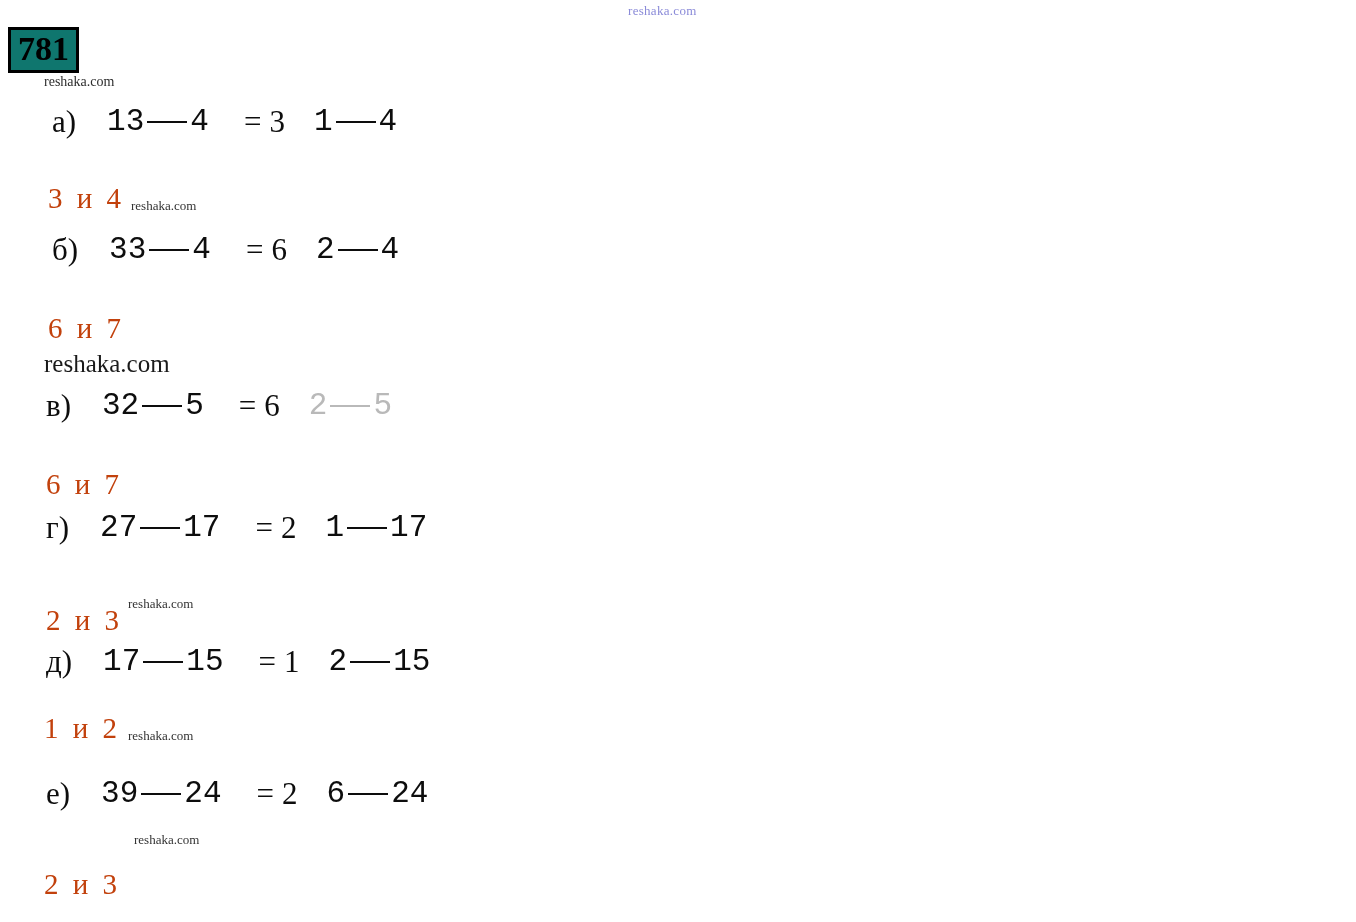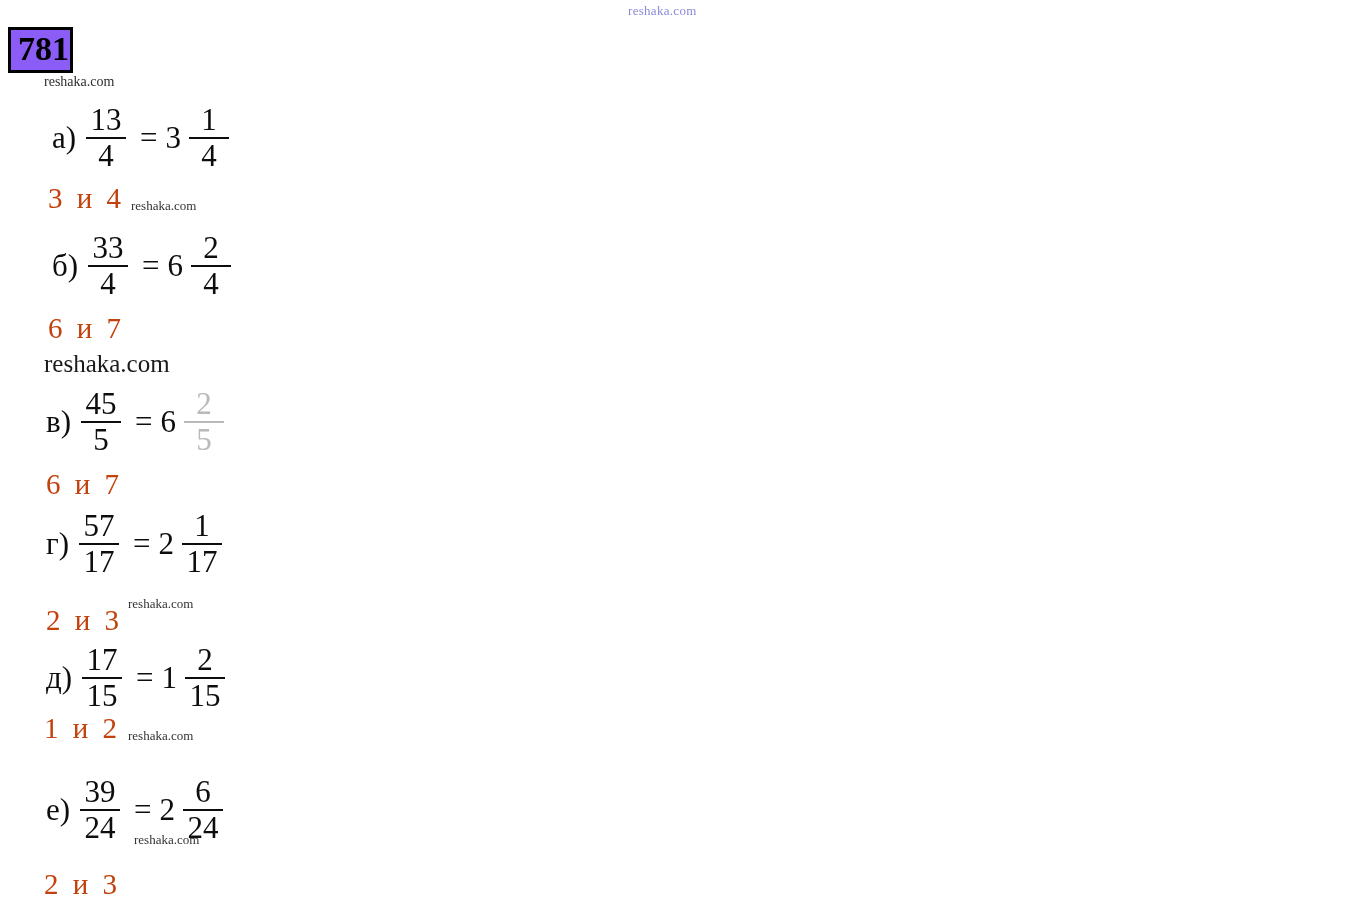--- a/index.html
+++ b/index.html
@@ -33,27 +33,27 @@
     color: #8a8ad8;
     letter-spacing: 0.3px;
   }
 
   
   .task-number {
     position: absolute;
     left: 8px;
     top: 27px;
     border: 3px solid #000000;
-    padding: 1px 1px 3px 7px;
+    padding: 1px 7px 3px 7px;
     font-family: "Liberation Serif", serif;
     font-weight: bold;
     font-size: 34px;
     line-height: 36px;
     color: #000000;
-    background: #8b5cf6;
+    background: #0f766e;
   }
 
   
   .wm {
     position: absolute;
     font-family: "Liberation Serif", serif;
     color: #3a3a3a;
     white-space: nowrap;
   }
   .wm.small { font-size: 14px; color: #2d2d2d; }
@@ -69,25 +69,26 @@
     font-size: 31px;
     color: #0d0d0d;
     white-space: nowrap;
   }
   .label {
     font-size: 31px;
     margin-right: 4px;
   }
   .frac {
     display: inline-flex;
-    flex-direction: column;
+    flex-direction: row;
     align-items: center;
     justify-content: center;
-    margin: 0 6px;
+    margin: 0 24px;
     line-height: 1.04;
+    font-family: Liberation Mono, monospace;
   }
   .frac .num,
   .frac .den {
     font-size: 31px;
     padding: 0 3px;
   }
   .frac .bar {
     display: block;
     height: 2px;
     background: #0d0d0d;
@@ -178,21 +179,21 @@
     <span>6</span>
     <span class="sep">и</span>
     <span>7</span>
   </div>
 
   <div class="wm big" style="left:44px; top:350px;">reshaka.com</div>
 
   <div class="expr" style="left:46px; top:388px;">
     <span class="label">в)</span>
     <span class="frac">
-      <span class="num">45</span>
+      <span class="num">32</span>
       <span class="bar"></span>
       <span class="den">5</span>
     </span>
     <span class="eq">=</span>
     <span class="mixed">
       <span class="whole">6</span>
       <span class="frac faded">
         <span class="num">2</span>
         <span class="bar"></span>
         <span class="den">5</span>
@@ -201,21 +202,21 @@
   </div>
   <div class="answer" style="left:46px; top:468px;">
     <span>6</span>
     <span class="sep">и</span>
     <span>7</span>
   </div>
 
   <div class="expr" style="left:46px; top:510px;">
     <span class="label">г)</span>
     <span class="frac">
-      <span class="num">57</span>
+      <span class="num">27</span>
       <span class="bar"></span>
       <span class="den">17</span>
     </span>
     <span class="eq">=</span>
     <span class="mixed">
       <span class="whole">2</span>
       <span class="frac">
         <span class="num">1</span>
         <span class="bar"></span>
         <span class="den">17</span>

